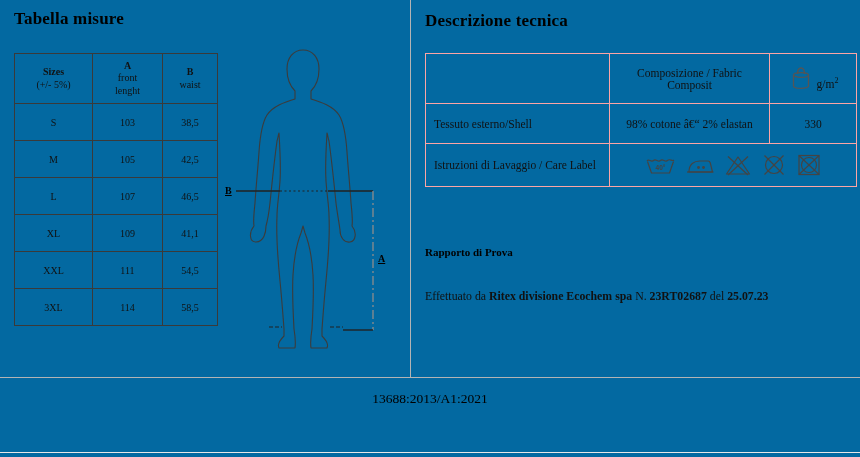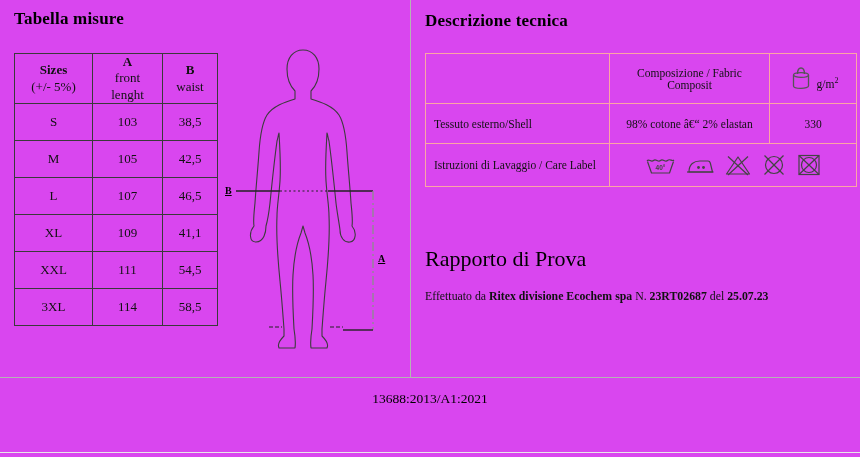--- a/index.html
+++ b/index.html
@@ -1,21 +1,21 @@
 <!DOCTYPE html>
 <html><head>
 <meta charset="utf-8">
 <style>
   * { margin: 0; padding: 0; box-sizing: border-box; }
   html, body { background: #ffffff; }
   .page {
     position: relative;
     width: 860px;
     height: 457px;
-    background: #d946ef;
+    background: #0369a1;
     font-family: "Liberation Serif", serif;
     color: #111;
     overflow: hidden;
   }
   .v-divider {
     position: absolute; left: 410px; top: 0;
     width: 1px; height: 377px; background: #b4b4b4;
   }
   .h-divider {
     position: absolute; left: 0; top: 377px;
@@ -29,21 +29,21 @@
     font-size: 17px; font-weight: bold; color: #000;
     letter-spacing: .2px;
   }
   .left-title  { position: absolute; left: 14px; top: 9px; }
   .right-title { position: absolute; left: 425px; top: 11px; }
 
   
   table.size-table {
     position: absolute; left: 14px; top: 53px;
     border-collapse: collapse; table-layout: fixed;
-    width: 203px; font-size: 13px;
+    width: 203px; font-size: 10px;
   }
   table.size-table th, table.size-table td {
     border: 1px solid #3a3a3a; text-align: center; vertical-align: middle;
     font-weight: normal; padding: 0 2px;
   }
   table.size-table thead tr { height: 50px; }
   table.size-table tbody tr { height: 37px; }
   .hdr-b { font-weight: bold; }
   .hdr-line { display: block; line-height: 1.25; }
 
@@ -67,21 +67,21 @@
   tr.r-pack { height: 37px; }
   tr.r-care { height: 43px; margin-top: 18px; }
   .gm2-cell { display: flex; align-items: flex-end; justify-content: center; gap: 3px; }
   .gm2-text { font-size: 11.5px; line-height: 1; padding-bottom: 1px; }
   .gm2-text sup { font-size: 8px; }
   .pack-cell, .care-cell { display: flex; align-items: flex-end; justify-content: center; gap: 6px; }
   .care-cell { align-items: center; gap: 9px; }
   .pack-qty { padding-bottom: 1px; }
 
   
-  .report-title { position: absolute; left: 425px; top: 246px; font-size: 22px; font-weight: normal; color: #000; }
+  .report-title { position: absolute; left: 425px; top: 246px; font-size: 11px; font-weight: bold; color: #000; }
   .report-line { position: absolute; left: 425px; top: 289px; font-size: 11.8px; }
   .report-line b { font-weight: bold; }
 
   
   .footer {
     position: absolute; left: 0; top: 389px; width: 860px;
     text-align: center; font-size: 13.5px; line-height: 1.55; color: #000;
   }
   .ce-mark { vertical-align: -3px; margin: 0 5px 0 6px; }
 

